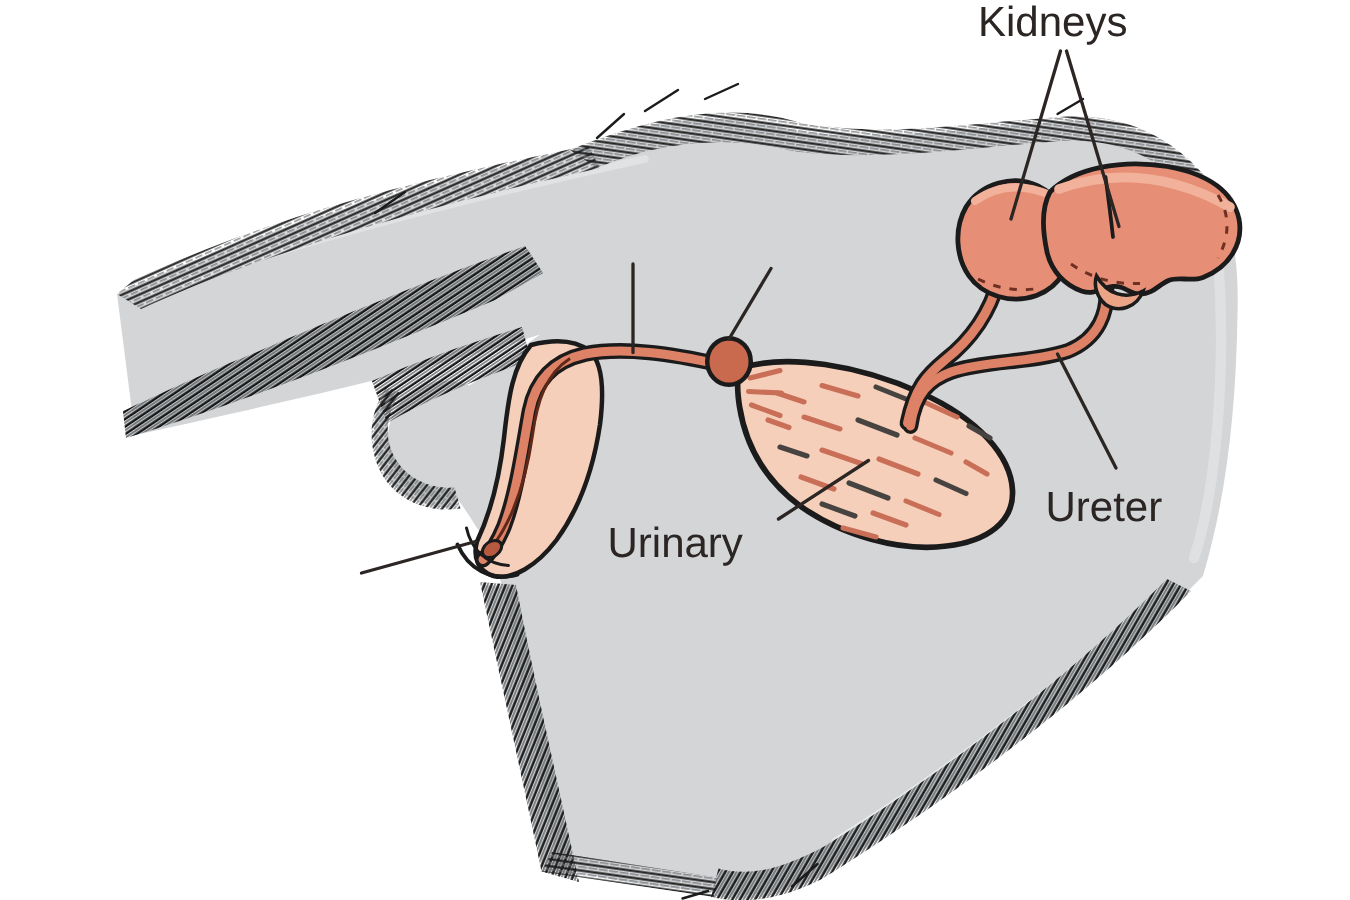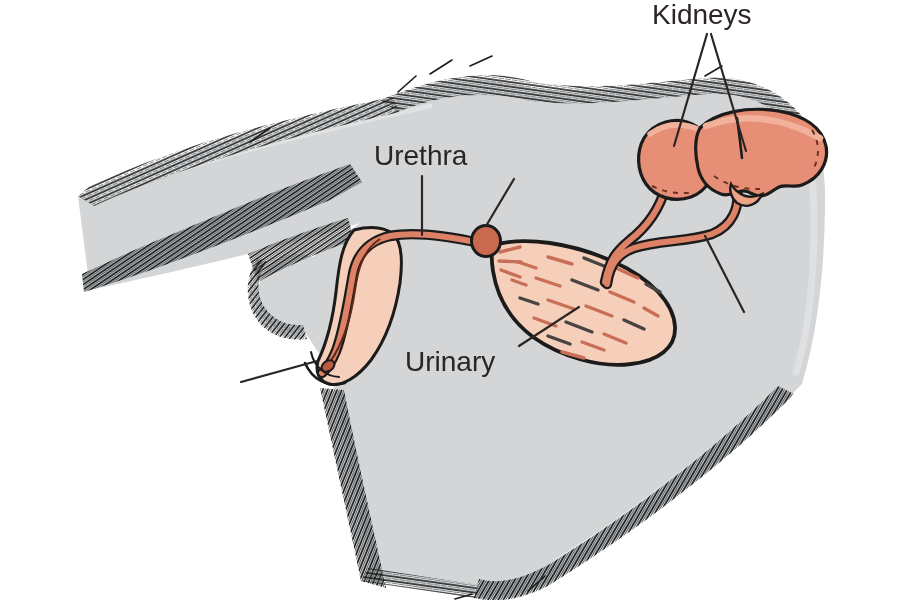--- a/index.html
+++ b/index.html
@@ -196,23 +196,23 @@
   </g>
 </svg>
 
 <div class="lbl" style="left:652px;top:-2px">
   <span>Kidneys</span>
 </div>
 
 <div class="lbl" style="left:524px;top:113px;line-height:39px">
 </div>
 
-<div class="lbl" style="left:374px;top:139px">
-  <span>Urethra</span>
-</div>
-
+
+<div class="lbl" style="left:697px;top:321px">
+  <span>Ureter</span>
+</div>
 
 <div class="lbl" style="left:405px;top:340px;line-height:44px">
   <span>Urinary</span>
 </div>
 
 
 </div>
 
 </body></html>

